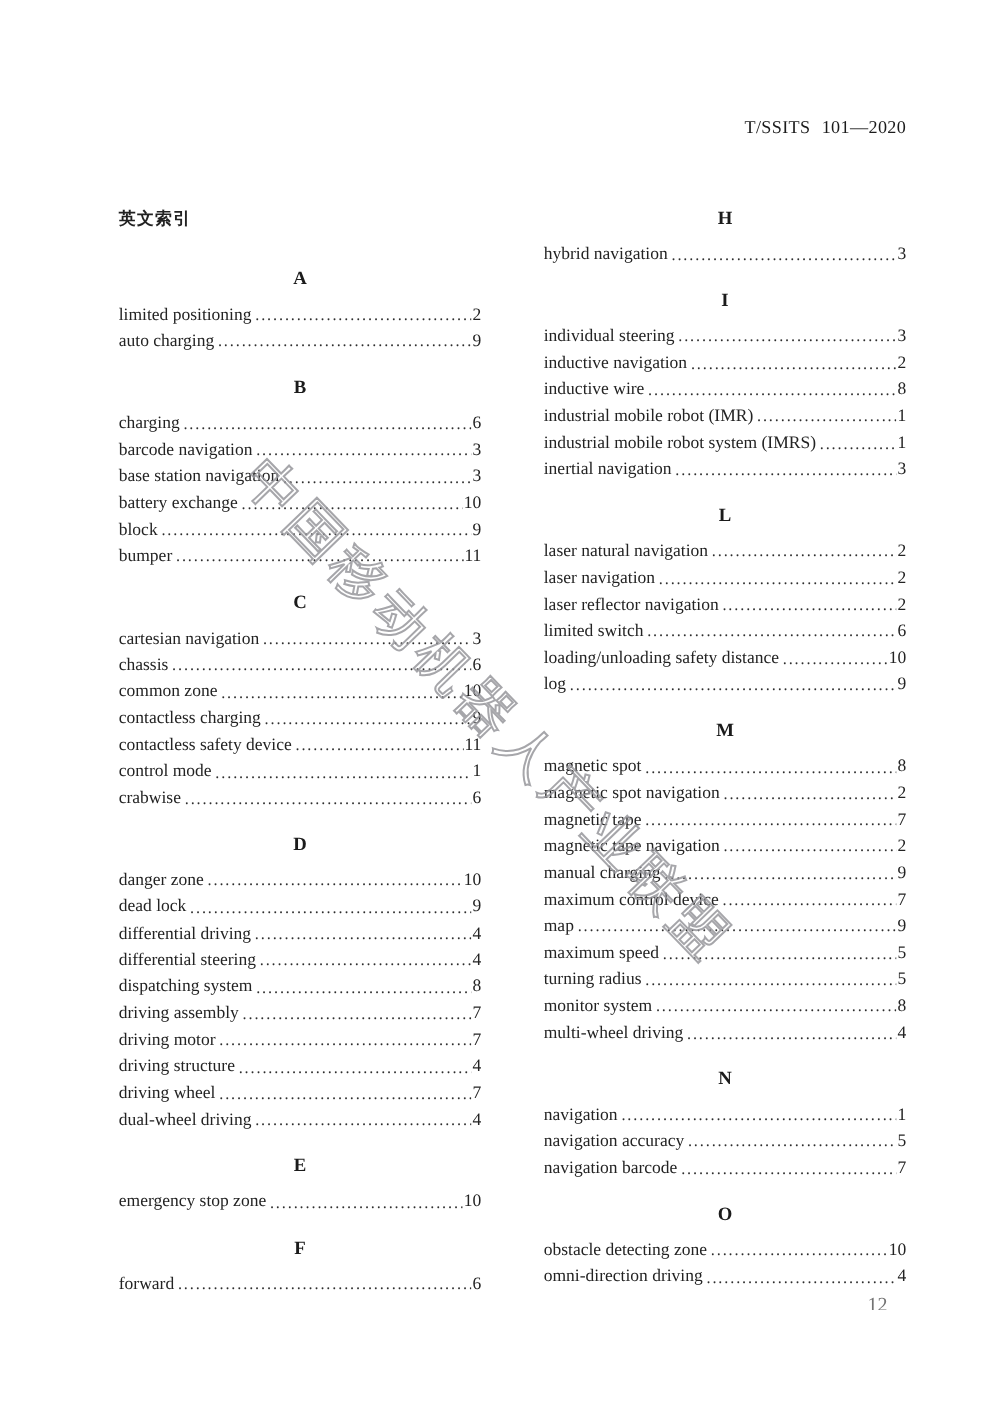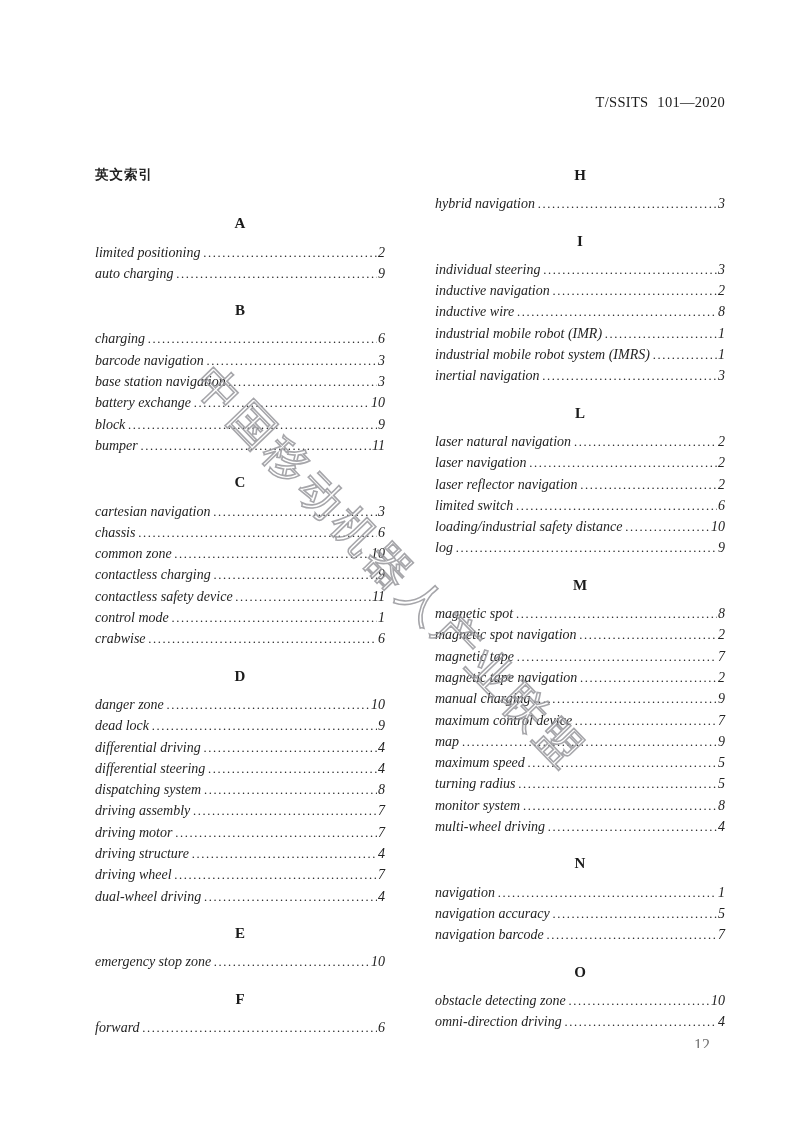--- a/index.html
+++ b/index.html
@@ -47,21 +47,20 @@
     line-height: 21.3px;
     margin: 16px 0 7px 0;
     color: #1b1b1b;
   }
   .entry {
     display: flex;
     align-items: center;
     line-height: 21.3px;
     height: 21.3px;
     white-space: nowrap;
-    font-style: italic;
   }
   .term { margin-right: 3px; color: #232323; }
   .leader {
     flex: 1;
     overflow: hidden;
     min-width: 8px;
     white-space: nowrap;
   }
   .leader::after {
     content: "..................................................................................................................................";
@@ -298,21 +297,21 @@
         <span class="term">laser reflector navigation</span>
         <span class="leader"></span>
         <span class="pagenum">2</span>
       </div>
       <div class="entry">
         <span class="term">limited switch</span>
         <span class="leader"></span>
         <span class="pagenum">6</span>
       </div>
       <div class="entry">
-        <span class="term">loading/industrial safety distance</span>
+        <span class="term">loading/unloading safety distance</span>
         <span class="leader"></span>
         <span class="pagenum">10</span>
       </div>
       <div class="entry">
         <span class="term">log</span>
         <span class="leader"></span>
         <span class="pagenum">9</span>
       </div>
       <div class="section-letter">M</div>
       <div class="entry">

